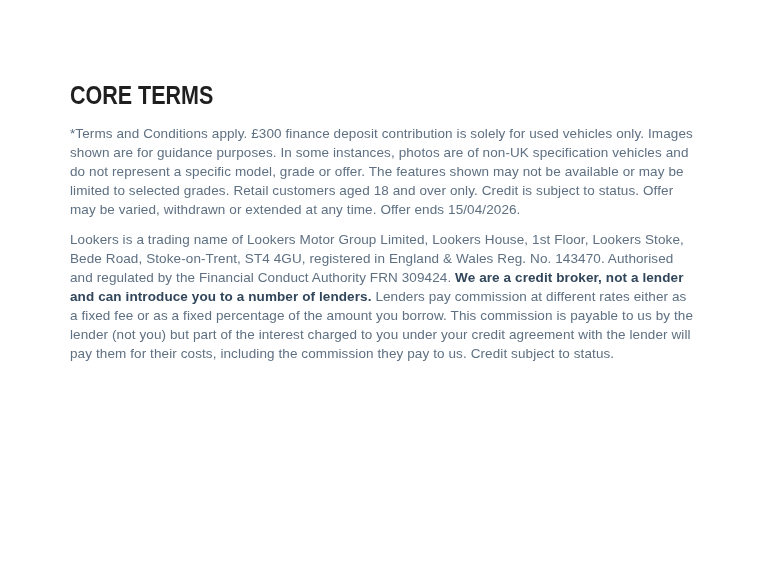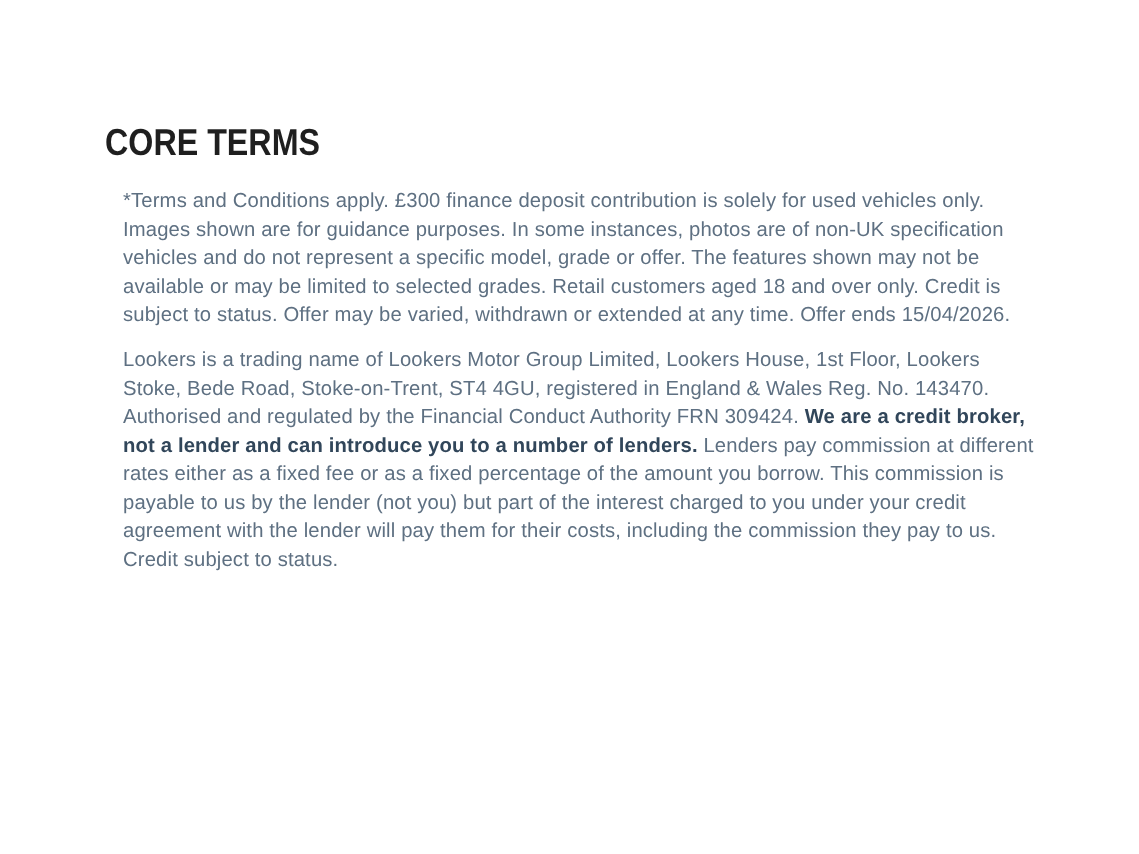--- a/index.html
+++ b/index.html
@@ -25,21 +25,21 @@
     font-size: 25px;
     line-height: 25px;
     font-weight: 700;
     color: #1f1f1f;
     letter-spacing: 0px;
     transform: scaleX(0.86);
     transform-origin: 0 50%;
     white-space: nowrap;
   }
   .legal-paragraph {
-    margin: 0 0 11px 12px;
+    margin: 0 0 11px 0;
     max-width: 624px;
     font-size: 13.5px;
     line-height: 19px;
     color: #5e7082;
     letter-spacing: 0.1px;
   }
   .legal-paragraph .bold {
     font-weight: 700;
     color: #31465a;
   }

